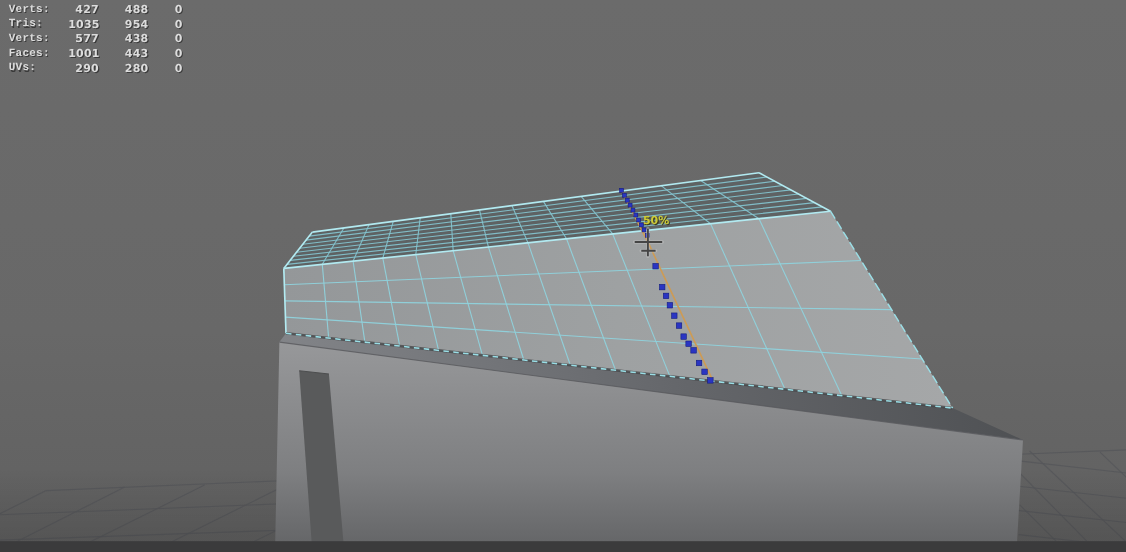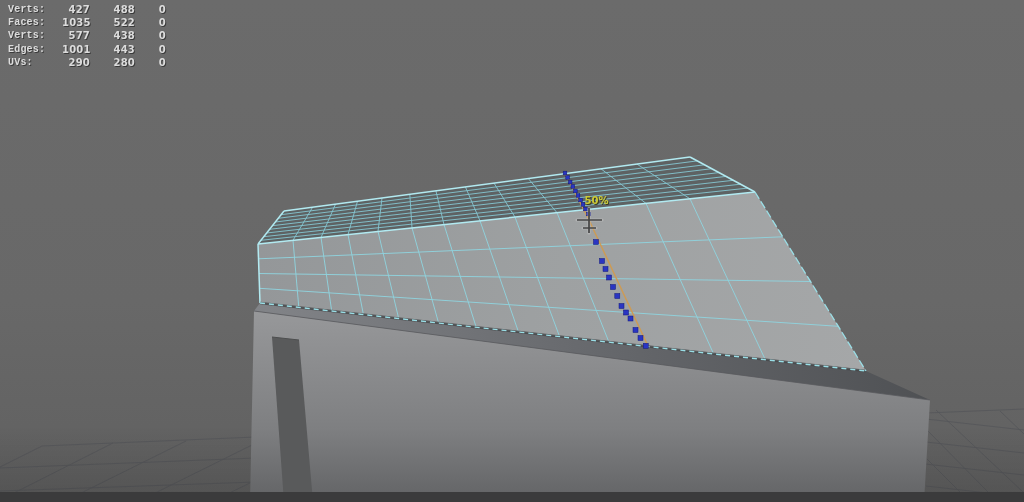--- a/index.html
+++ b/index.html
@@ -202,33 +202,33 @@
   </svg>
 
   <div class="hud">
     <div class="hud-row">
       <span class="hud-label">Verts:</span>
       <span class="hud-val">427</span>
       <span class="hud-val">488</span>
       <span class="hud-val">0</span>
     </div>
     <div class="hud-row">
-      <span class="hud-label">Faces:</span>
+      <span class="hud-label">Tris:</span>
       <span class="hud-val">1035</span>
-      <span class="hud-val">522</span>
+      <span class="hud-val">954</span>
       <span class="hud-val">0</span>
     </div>
     <div class="hud-row">
       <span class="hud-label">Verts:</span>
       <span class="hud-val">577</span>
       <span class="hud-val">438</span>
       <span class="hud-val">0</span>
     </div>
     <div class="hud-row">
-      <span class="hud-label">Edges:</span>
+      <span class="hud-label">Faces:</span>
       <span class="hud-val">1001</span>
       <span class="hud-val">443</span>
       <span class="hud-val">0</span>
     </div>
     <div class="hud-row">
       <span class="hud-label">UVs:</span>
       <span class="hud-val">290</span>
       <span class="hud-val">280</span>
       <span class="hud-val">0</span>
     </div>

